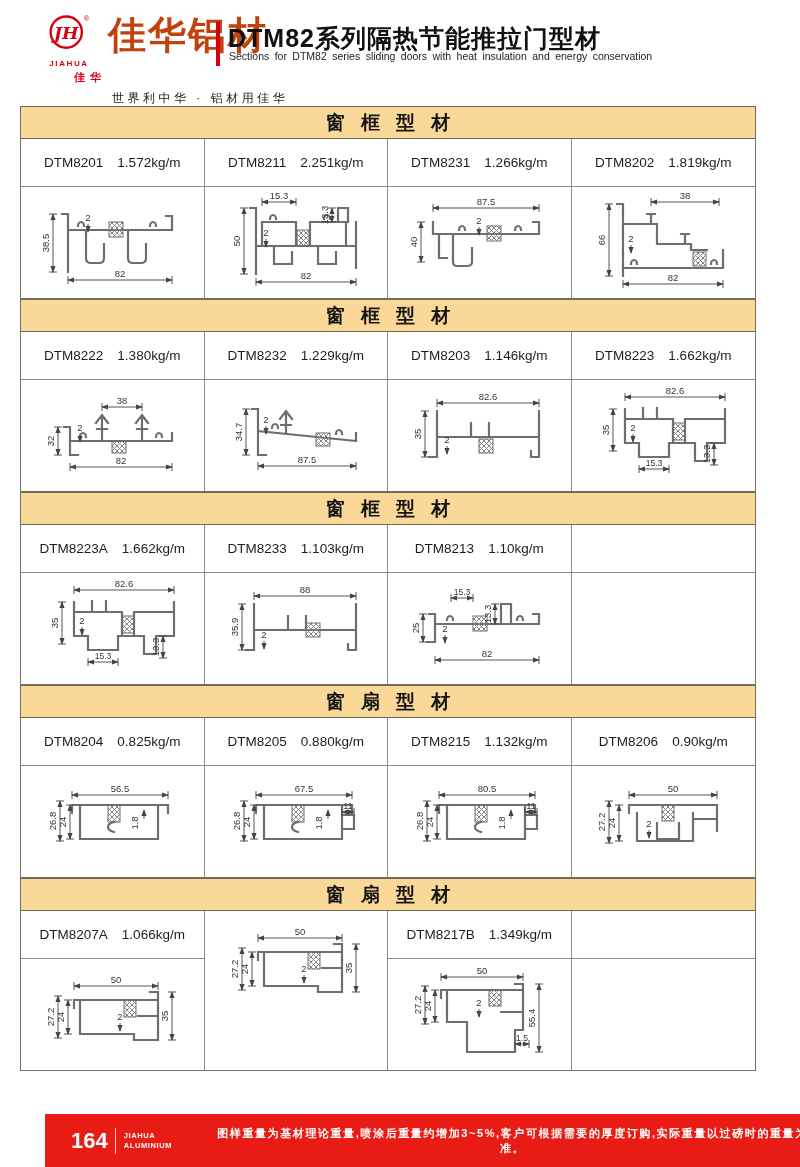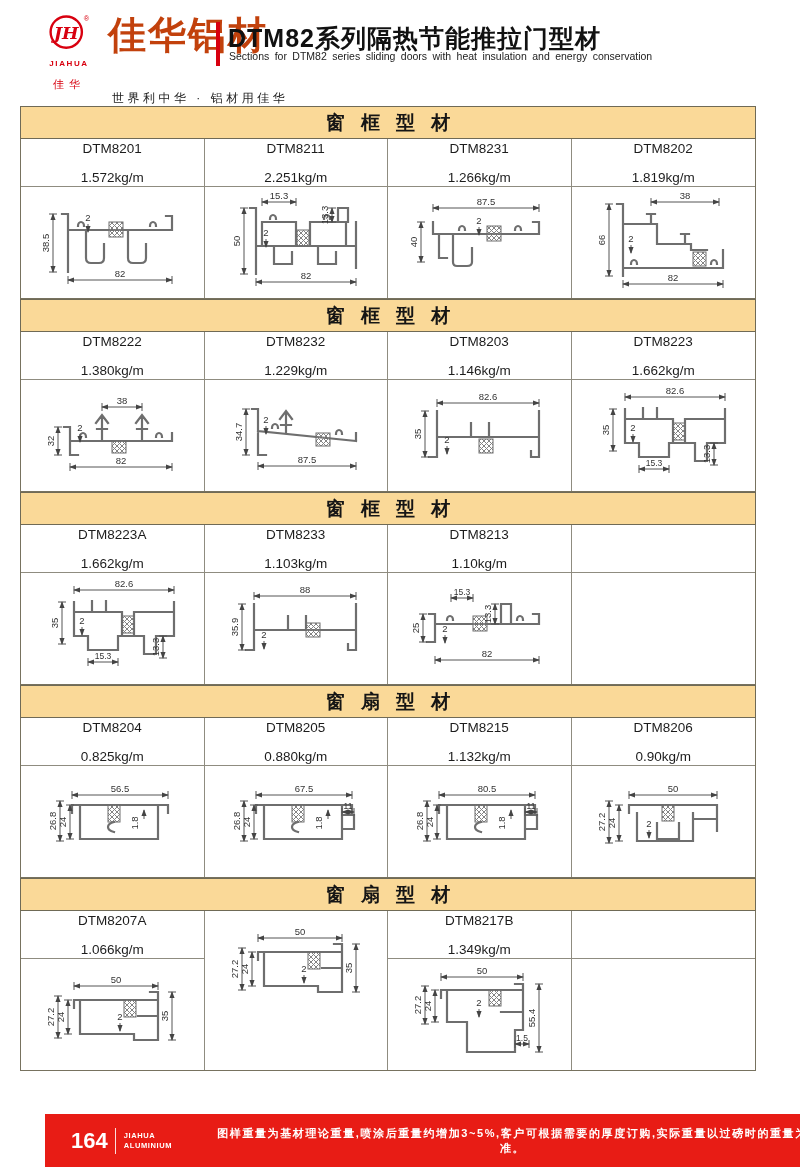--- a/index.html
+++ b/index.html
@@ -1,37 +1,37 @@
 <!DOCTYPE html>
 <html><head>
 <meta charset="utf-8">
 <style>
   html,body{margin:0;padding:0;background:#fff;}
   .page{position:relative;width:800px;height:1167px;background:#fff;overflow:hidden;
         font-family:"Liberation Sans",sans-serif;}
   
   .hdr{position:absolute;left:0;top:0;width:800px;height:100px;}
   .emblem{position:absolute;left:32px;top:12px;width:74px;text-align:center;}
-  .emblem .jiahua-cn{color:#d8000f;font-weight:normal;font-size:11px;letter-spacing:5px;margin-top:9px;}
+  .emblem .jiahua-cn{color:#d8000f;font-weight:bold;font-size:11px;letter-spacing:5px;margin-top:2px;text-align:right;}
   .emblem .jiahua-en{color:#d8000f;font-weight:bold;font-size:8px;letter-spacing:1.6px;margin-top:1px;}
   .brand{position:absolute;left:108px;top:16px;font-size:38px;font-weight:900;color:#c2410c;
          letter-spacing:2px;line-height:1;}
   .tagline{position:absolute;left:112px;top:62px;font-size:12px;font-weight:normal;color:#222;letter-spacing:3.5px;margin-top:28px;}
   .hdr-div{position:absolute;left:216px;top:22px;width:4px;height:44px;background:#d8000f;}
   .title-cn{position:absolute;left:228px;top:22px;font-size:25px;font-weight:800;color:#111;letter-spacing:1px;}
   .title-en{position:absolute;left:229px;top:50px;font-size:10.5px;color:#222;width:470px;word-spacing:2.5px;}
   
   .content{position:absolute;left:20px;top:106px;width:736px;}
   .sec-head{background:#fad998;border:1px solid #6f6a56;height:33px;display:flex;
             align-items:center;justify-content:center;box-sizing:border-box;}
   .sec-title{font-size:19px;font-weight:800;color:#151515;letter-spacing:.85em;text-indent:.85em;}
   .sec-grid{display:grid;grid-template-columns:repeat(4,1fr);border:1px solid #77725f;border-top:none;box-sizing:border-box;}
   .cell{border-right:1px solid #8f8c80;min-width:0;}
   .cell:last-child{border-right:none;}
-  .cell-label{height:48px;border-bottom:1px solid #8f8c80;display:flex;flex-direction:column;
+  .cell-label{height:48px;border-bottom:1px solid #8f8c80;display:flex;
               align-items:center;justify-content:center;gap:14px;box-sizing:border-box;}
   .code{font-size:13.5px;color:#1c1c1c;}
   .weight{font-size:13.5px;color:#1c1c1c;}
   .cell-draw{height:111px;display:flex;align-items:center;justify-content:center;}
   
   .footer{position:absolute;left:0;top:1114px;width:800px;height:53px;background:#e81c15;
           display:flex;align-items:center;color:#fff;padding:0 26px;box-sizing:border-box;margin-left:45px;}
   .page-no{font-size:22px;font-weight:800;line-height:1;}
   .fdiv{width:1px;height:26px;background:rgba(255,255,255,.85);margin:0 8px 0 7px;}
   .fbrand{font-size:7.5px;line-height:1.3;font-weight:700;letter-spacing:.6px;}

